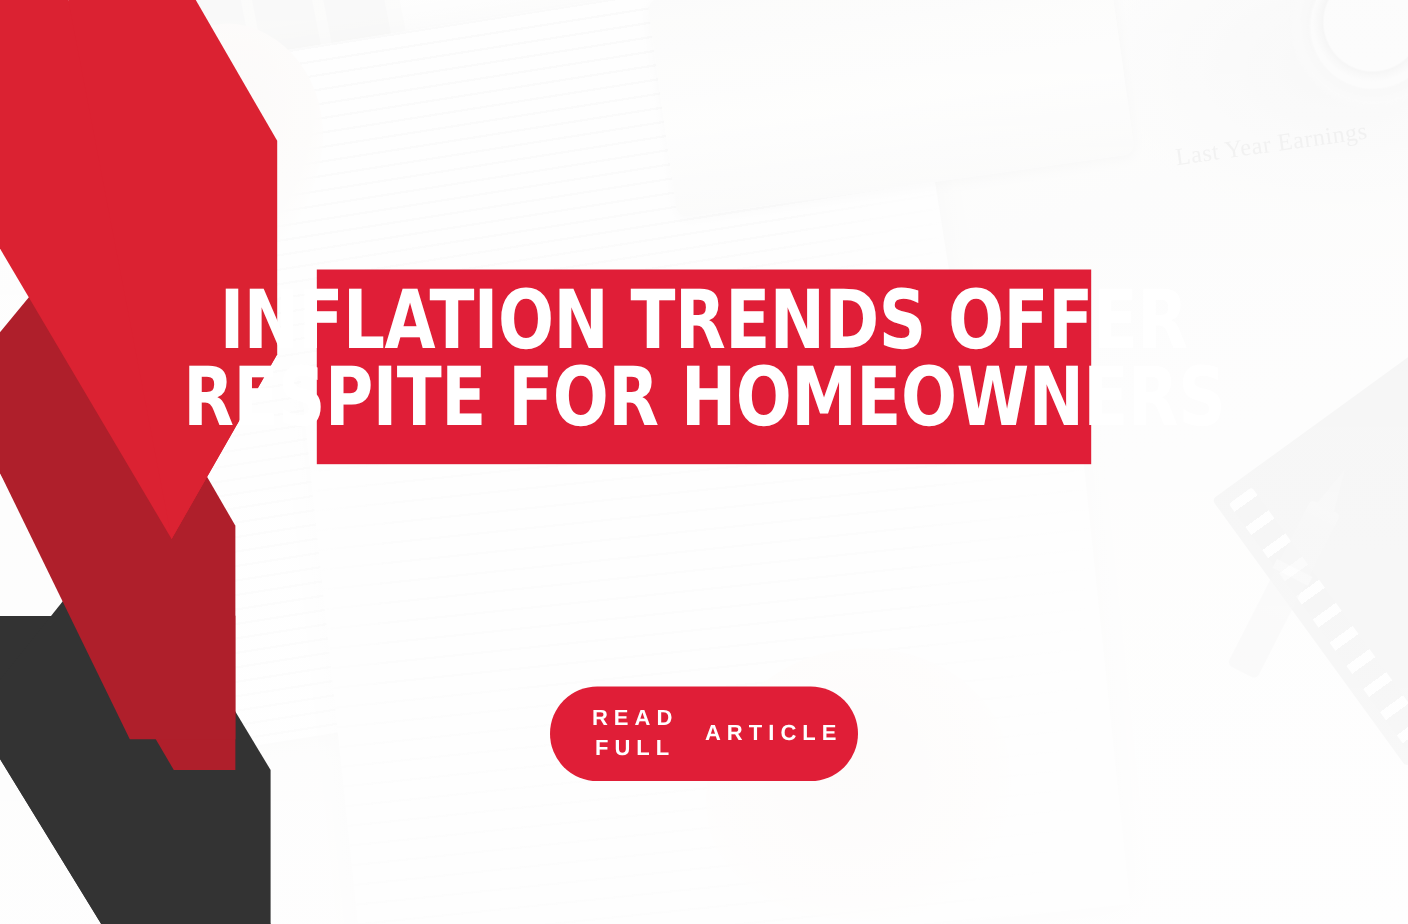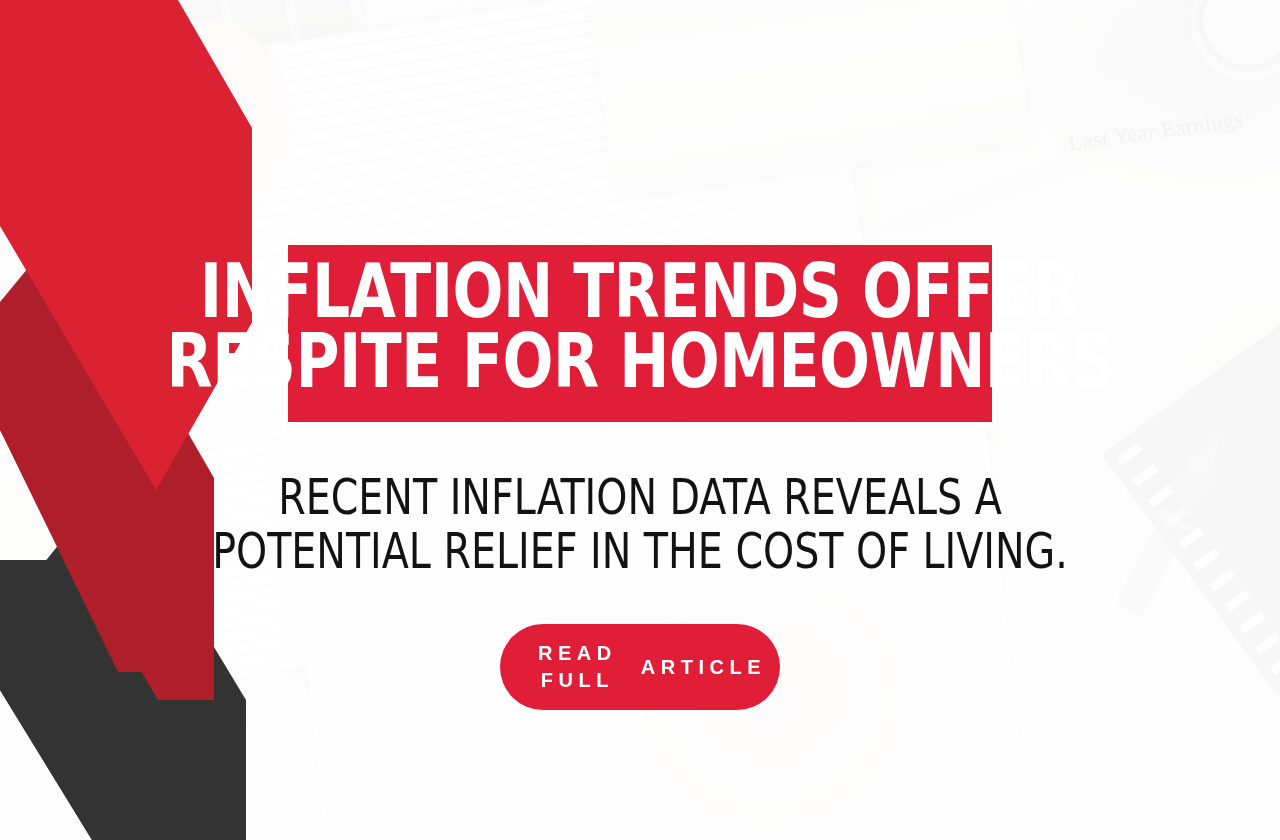--- a/index.html
+++ b/index.html
@@ -350,24 +350,20 @@
     <rect x="0" y="0" width="320" height="330" fill="url(#dotB)" mask="url(#dotMask2)"></rect>
   </svg>
 
   <div class="content">
 
     <div class="headline-banner">
       <div class="headline-line">INFLATION TRENDS OFFER</div>
       <div class="headline-line">RESPITE FOR HOMEOWNERS</div>
     </div>
 
-    <div class="subtitle">
-      <div class="sub-line">RECENT INFLATION DATA REVEALS A</div>
-      <div class="sub-line">POTENTIAL RELIEF IN THE COST OF LIVING.</div>
-    </div>
 
     <button class="cta" aria-label="READ FULL ARTICLE">
       <span>READ FULL</span>
       <span>ARTICLE</span>
     </button>
 
   </div>
 
 </div>
 

